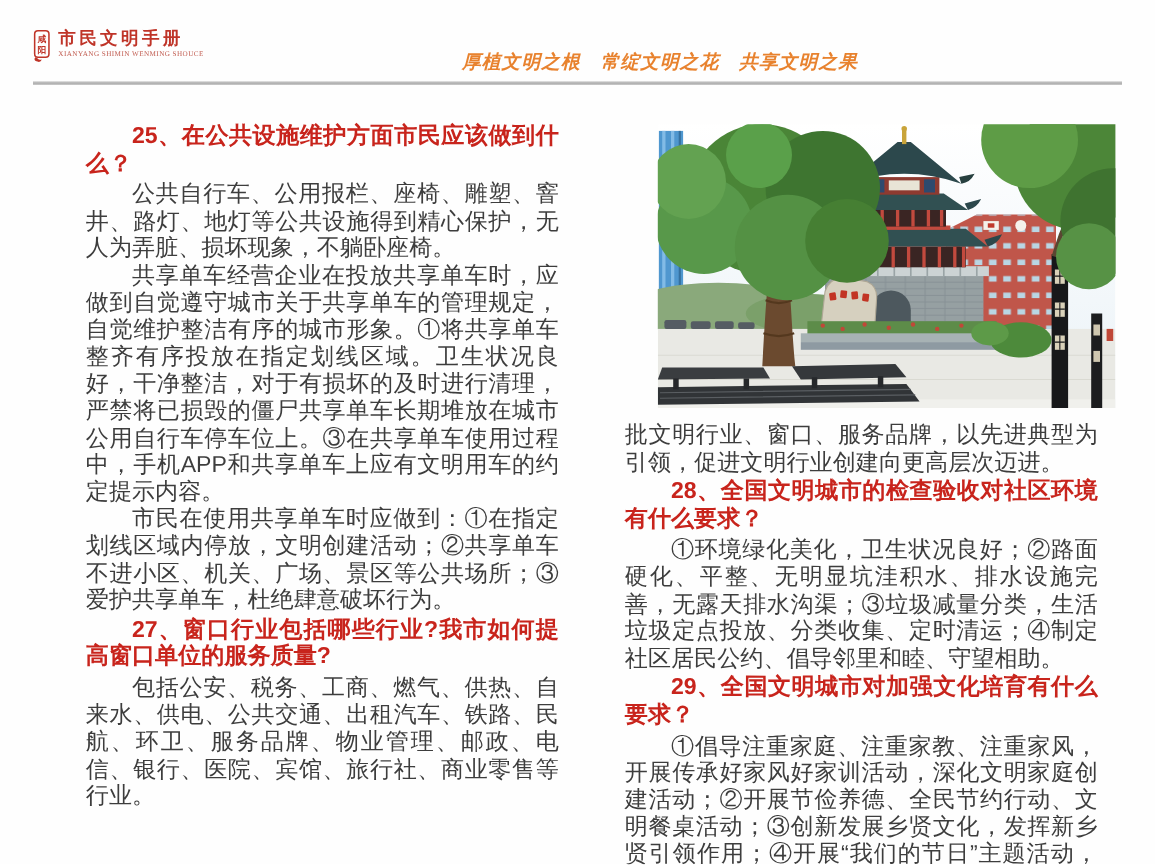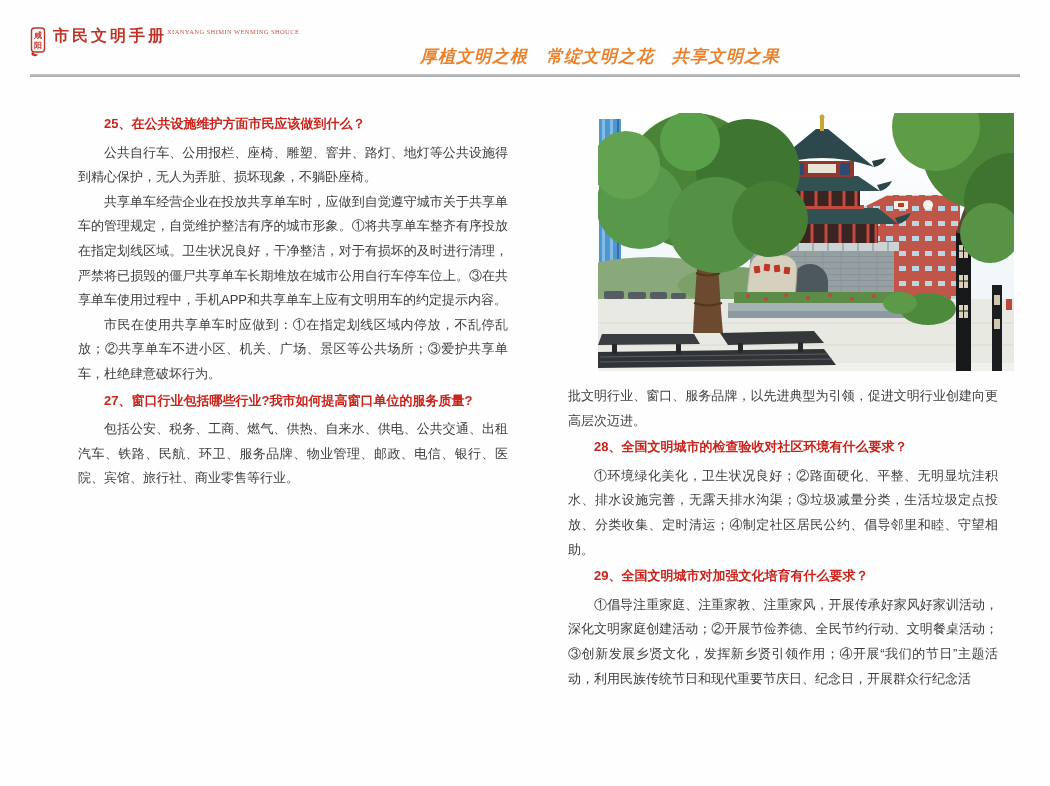--- a/index.html
+++ b/index.html
@@ -13,42 +13,42 @@
     --ornament_pink:#ecd0c5;
   }
   html,body{margin:0;padding:0;background:#ffffff;}
   .sheet{
     position:relative;width:1050px;height:786px;background:#fefefe;
     font-family:"Liberation Sans",sans-serif;overflow:hidden;
   }
   
   .logo{position:absolute;left:30px;top:27px;display:flex;align-items:flex-start;}
   .seal{width:17px;height:30px;margin-right:6px;}
-  .logo-text{display:flex;flex-direction:row;}
+  .logo-text{display:flex;flex-direction:column;}
   .logo-title{
     font-family:"Liberation Serif",serif;font-weight:bold;color:var(--logo_red);
     font-size:16px;letter-spacing:3px;line-height:18px;
   }
   .logo-sub{
     font-family:"Liberation Serif",serif;color:var(--pinyin_red);
     font-size:6.5px;letter-spacing:.4px;line-height:9px;
   }
   .slogan{
     position:absolute;right:30px;top:45px;width:600px;
     font-family:"Liberation Serif",serif;font-style:italic;font-weight:bold;
     color:var(--slogan_orange);font-size:17px;letter-spacing:1px;
   }
   .header-rule{
     position:absolute;left:30px;top:74px;width:990px;height:3px;
     background:linear-gradient(#c4c4c4,var(--rule_gray));
   }
   
   .col{
     position:absolute;width:430px;color:var(--body_gray);
-    font-size:13px;line-height:24.6px;text-align:justify;
+    font-size:21px;line-height:24.6px;text-align:justify;
     text-justify:inter-ideograph;word-break:break-all;
   }
   .col-left{left:78px;top:110px;}
   .col-right{left:568px;top:384px;}
   .col p{margin:0;text-indent:2em;}
   .col p.cont{text-indent:0;}
   .col .q{
     margin:2px 0 0 0;text-indent:2em;color:var(--heading_red);
     font-weight:bold;
   }
@@ -88,21 +88,21 @@
     </div>
   </div>
 
   <div class="slogan">厚植文明之根　常绽文明之花　共享文明之果</div>
   <div class="header-rule"></div>
 
   <div class="col col-left">
     <p class="q">25、在公共设施维护方面市民应该做到什么？</p>
     <p>公共自行车、公用报栏、座椅、雕塑、窨井、路灯、地灯等公共设施得到精心保护，无人为弄脏、损坏现象，不躺卧座椅。</p>
     <p>共享单车经营企业在投放共享单车时，应做到自觉遵守城市关于共享单车的管理规定，自觉维护整洁有序的城市形象。①将共享单车整齐有序投放在指定划线区域。卫生状况良好，干净整洁，对于有损坏的及时进行清理，严禁将已损毁的僵尸共享单车长期堆放在城市公用自行车停车位上。③在共享单车使用过程中，手机APP和共享单车上应有文明用车的约定提示内容。</p>
-    <p>市民在使用共享单车时应做到：①在指定划线区域内停放，不乱停乱放；②共享单车不进小区、机关、广场、景区等公共场所；③爱护共享单车，杜绝肆意破坏行为。</p>
+    <p>市民在使用共享单车时应做到：①在指定划线区域内停放，文明创建活动；②共享单车不进小区、机关、广场、景区等公共场所；③爱护共享单车，杜绝肆意破坏行为。</p>
     <p class="q">27、窗口行业包括哪些行业?我市如何提高窗口单位的服务质量?</p>
     <p>包括公安、税务、工商、燃气、供热、自来水、供电、公共交通、出租汽车、铁路、民航、环卫、服务品牌、物业管理、邮政、电信、银行、医院、宾馆、旅行社、商业零售等行业。</p>
   </div>
 
   <div class="photo">
     <svg viewBox="0 0 416 258" preserveAspectRatio="none">
       <defs>
         <linearGradient id="skyg" x1="0" y1="0" x2="0" y2="1">
           <stop offset="0" stop-color="#ffffff"></stop>
             <stop offset="1" stop-color="#eaf2f7"></stop>

